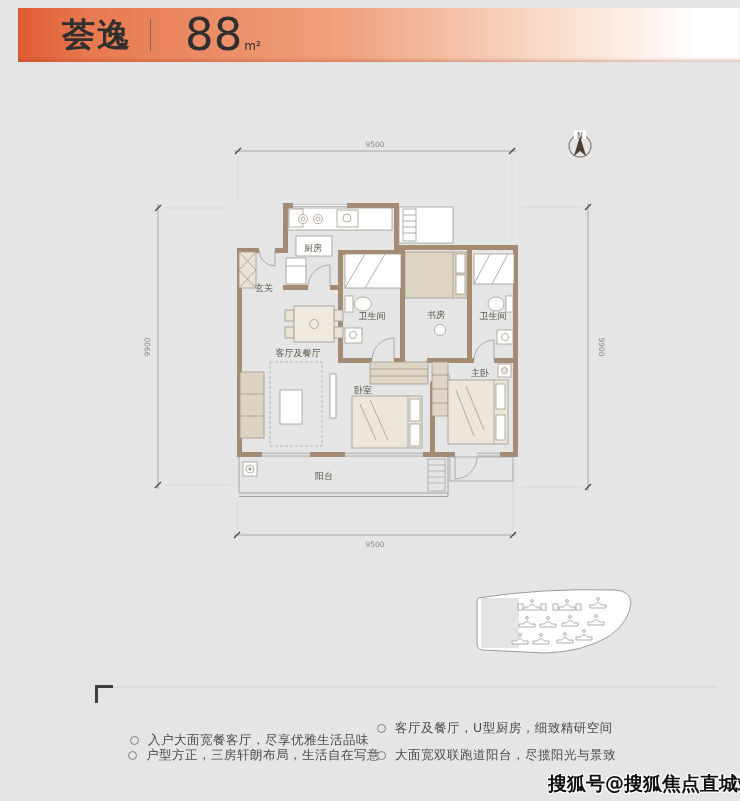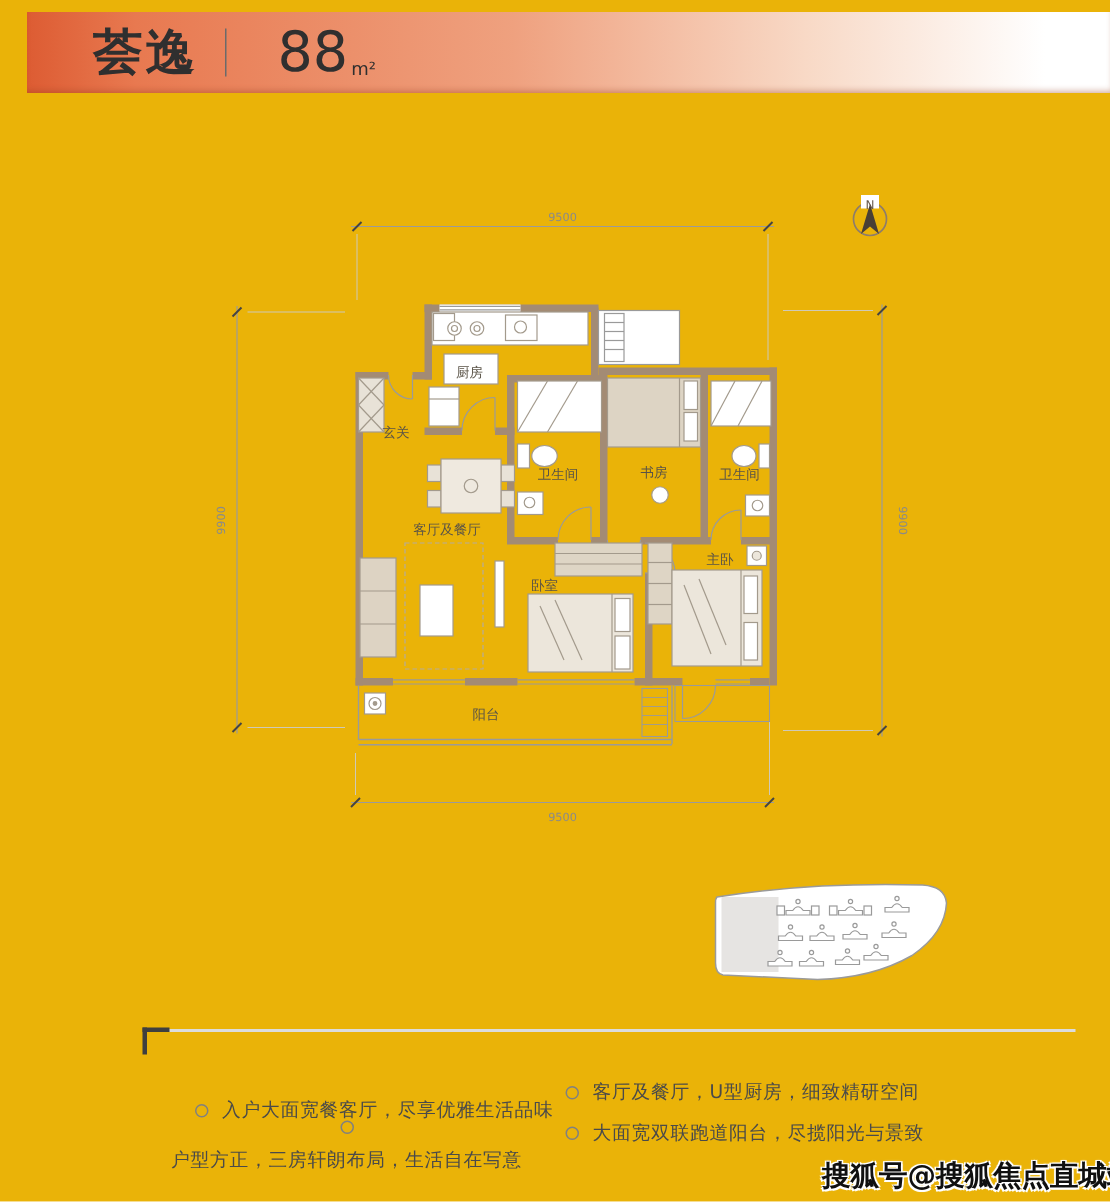--- a/index.html
+++ b/index.html
@@ -1,29 +1,29 @@
 <!DOCTYPE html>
 <html><head>
 <meta charset="utf-8">
 <style>
   html,body{margin:0;padding:0;background:#fff;}
-  #page{position:relative;width:740px;height:801px;background:#eab308;overflow:hidden;
+  #page{position:relative;width:740px;height:801px;background:#e5e5e5;overflow:hidden;
         font-family:"DejaVu Sans","Liberation Sans",sans-serif;text-decoration:underline;}
   
   .banner{position:absolute;left:18px;top:8px;width:722px;height:54px;
     background:linear-gradient(90deg,#dd5c33 0%,#e87950 10%,#efa17f 45%,#f8d9c6 72%,#ffffff 94%);
     box-shadow:inset 0 -3px 4px -2px rgba(150,60,25,.45);
     display:flex;align-items:center;}
   .banner-title{margin-left:44px;font-size:33px;font-weight:600;color:#2f2f2f;letter-spacing:2px;}
   .banner-divider{width:1px;height:32px;background:#6b6b6b;margin:0 16px 0 18px;}
   .banner-spec{text-align:center;}
   .spec-type{font-size:14px;font-weight:700;color:#333;letter-spacing:1px;}
   .spec-area{font-size:9px;color:#4c4c4c;letter-spacing:3px;margin-top:5px;}
   .banner-area{margin-left:18px;display:flex;align-items:flex-end;color:#2f2f2f;}
-  .area-num{font-size:37px;line-height:44px;font-weight:400;}
+  .area-num{font-size:45px;line-height:44px;font-weight:400;}
   .area-unit{font-size:12px;margin:0 0 4px 2px;}
   .banner-right{margin-left:auto;margin-right:40px;text-align:right;}
   .slogan{font-size:16px;letter-spacing:3px;color:#b6aca6;}
   .tagline{font-size:7px;color:#c8bfb9;line-height:1.5;letter-spacing:.5px;}
   
   svg{font-family:"DejaVu Sans","Liberation Sans",sans-serif;}
   .plan{position:absolute;left:128px;top:118px;width:492px;height:450px;}
   .plan text{fill:#5a5347;font-size:9px;}
   .plan .dim-text{fill:#8a8a8a;font-size:7.5px;}
   .keymap{position:absolute;left:470px;top:582px;width:170px;height:82px;}
@@ -312,21 +312,21 @@
   </svg>
 
   <div class="rule"></div>
   <div class="rule-corner-h"></div>
   <div class="rule-corner-v"></div>
 
   <div class="feature" style="left:130px;top:732px;">
     <span class="bullet"></span>
     <span>入户大面宽餐客厅，尽享优雅生活品味</span>
   </div>
-  <div class="feature" style="left:114px;top:747px;flex-direction:column;">
+  <div class="feature" style="left:128px;top:747px;">
     <span class="bullet"></span>
     <span>户型方正，三房轩朗布局，生活自在写意</span>
   </div>
   <div class="feature" style="left:377px;top:720px;">
     <span class="bullet"></span>
     <span>客厅及餐厅，U型厨房，细致精研空间</span>
   </div>
   <div class="feature" style="left:377px;top:747px;">
     <span class="bullet"></span>
     <span>大面宽双联跑道阳台，尽揽阳光与景致</span>

